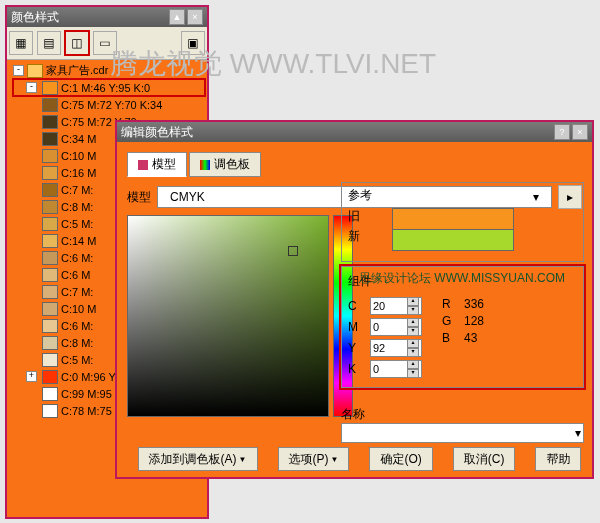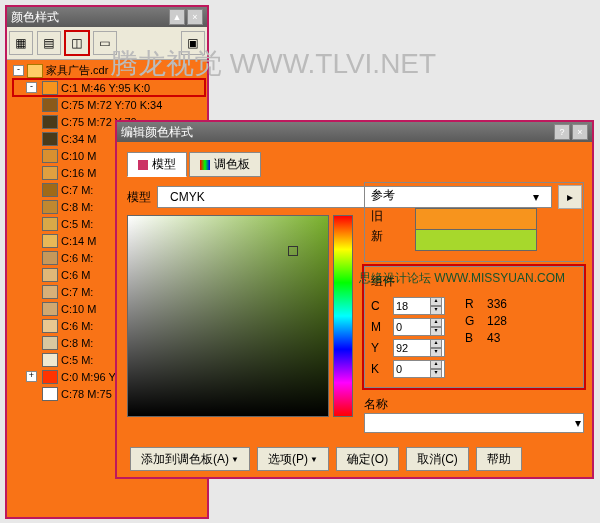--- a/index.html
+++ b/index.html
@@ -27,37 +27,37 @@
   .ed-body{padding:10px;position:relative;height:calc(100% - 20px);box-sizing:border-box}
   .tabs{display:flex;gap:2px;margin-bottom:8px;align-items:center}
   .tab{padding:3px 10px;border:1px solid #888;background:#ece9d8;cursor:pointer;display:flex;align-items:center;gap:4px;font-size:12px}
   .tab.active{background:#fff;border-bottom-color:#fff}
   .model-row{display:flex;align-items:center;gap:6px;margin-bottom:6px}
   .sel{flex:1;height:20px;border:1px solid #888;background:#fff;padding:0 12px;display:flex;align-items:center;justify-content:space-between;cursor:pointer}
   .picker-area{display:flex;gap:4px}
   .grad{width:200px;height:200px;border:1px solid #666;background:linear-gradient(to bottom,rgba(0,0,0,0),#000),linear-gradient(to right,#fff,#7ab12c);position:relative}
   .handle{position:absolute;top:30px;right:30px;width:8px;height:8px;border:1px solid #333}
   .hue{width:18px;height:200px;border:1px solid #666;background:linear-gradient(to bottom,#f00,#ff0,#0f0,#0ff,#00f,#f0f,#f00)}
-  .rightcol{position:absolute;right:8px;top:40px;width:220px;font-size:12px}
+  .rightcol{position:absolute;right:8px;top:40px;width:243px;font-size:12px}
   .refbox{border:1px solid #888;padding:4px 6px 10px 6px;margin-bottom:4px}
   .refswatches{display:flex;flex-direction:column;margin-left:22px}
   .refswatch{width:120px;height:20px;border:1px solid #666}
   .lbl{display:inline-block;width:18px}
 
   .comp{border:1px solid #888;padding:6px;position:relative}
   .comp.hl{outline:2px solid #c00}
   .comp-row{display:flex;align-items:center;gap:4px;margin:3px 0}
   .num{width:46px;height:16px;border:1px solid #888;background:#fff;display:flex;align-items:center;justify-content:space-between;padding:0 2px;font-size:11px}
   .spin{display:flex;flex-direction:column}
   .spinb{width:10px;height:7px;border:1px solid #888;background:#ddd;font-size:6px;text-align:center;line-height:5px;cursor:pointer}
 
-  .namerow{display:flex;align-items:flex-end;gap:4px;margin-top:8px}
+  .namerow{display:flex;align-items:flex-end;gap:4px;margin-top:18px}
   .namefield{flex:1;height:18px;border:1px solid #888;background:#fff;display:flex;align-items:center;justify-content:flex-end;padding-right:2px}
 
-  .btnrow{position:absolute;bottom:6px;left:13px;right:10px;display:flex;gap:7px;justify-content:flex-start;align-items:center}
+  .btnrow{position:absolute;bottom:6px;left:20px;right:10px;display:flex;gap:20px;justify-content:center;align-items:center}
   .btn{height:22px;padding:0 10px;border:1px solid #888;background:#ece9d8;cursor:pointer;display:flex;align-items:center;font-size:12px}
   .btn .arr{font-size:8px;margin-left:2px}
 </style>
 </head>
 <body>
 
 <div class="watermark">腾龙视觉 WWW.TLVI.NET</div>
 <div class="watermark2">思缘设计论坛 WWW.MISSYUAN.COM</div>
 
 <div class="panel color-panel">
@@ -173,20 +173,25 @@
         <div class="tree-row">
           <div class="indent">
             <div class="expander">+</div>
           </div>
           <div class="swatch" style="background: rgb(255, 51, 0);"></div>
           <span>C:0 M:96 Y</span>
         </div>
         <div class="tree-row">
           <div class="indent"></div>
           <div class="swatch" style="background: rgb(255, 255, 255);"></div>
+          <span>C:99 M:95</span>
+        </div>
+        <div class="tree-row">
+          <div class="indent"></div>
+          <div class="swatch" style="background: rgb(255, 255, 255);"></div>
           <span>C:78 M:75</span>
         </div>
       </div>
   </div>
 </div>
 
 <div class="panel editor">
   <div class="titlebar">
     <span>编辑颜色样式</span>
     <div class="wbtns">
@@ -237,21 +242,21 @@
         </div>
       </div>
 
       <div class="comp hl">
         <div>组件</div>
         <div style="display:flex;gap:20px;margin-top:4px">
           <div>
             <div class="comp-row">
                 <span class="lbl">C</span>
                 <div class="num">
-                  <span>18</span>
+                  <span>20</span>
                   <div class="spin">
                     <div class="spinb">▴</div>
                     <div class="spinb">▾</div>
                   </div>
                 </div>
               </div>
             <div class="comp-row">
                 <span class="lbl">M</span>
                 <div class="num">
                   <span>0</span>

